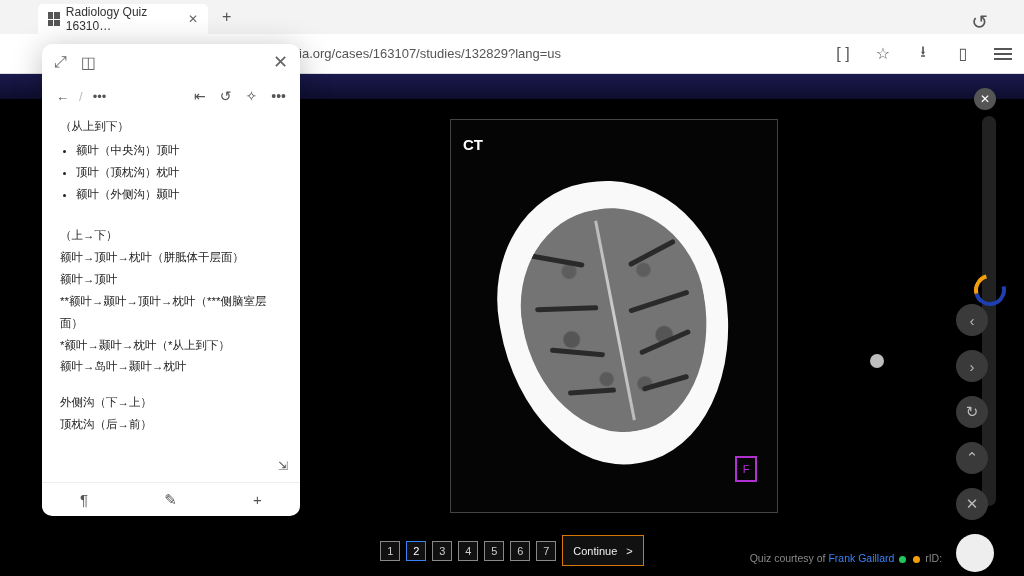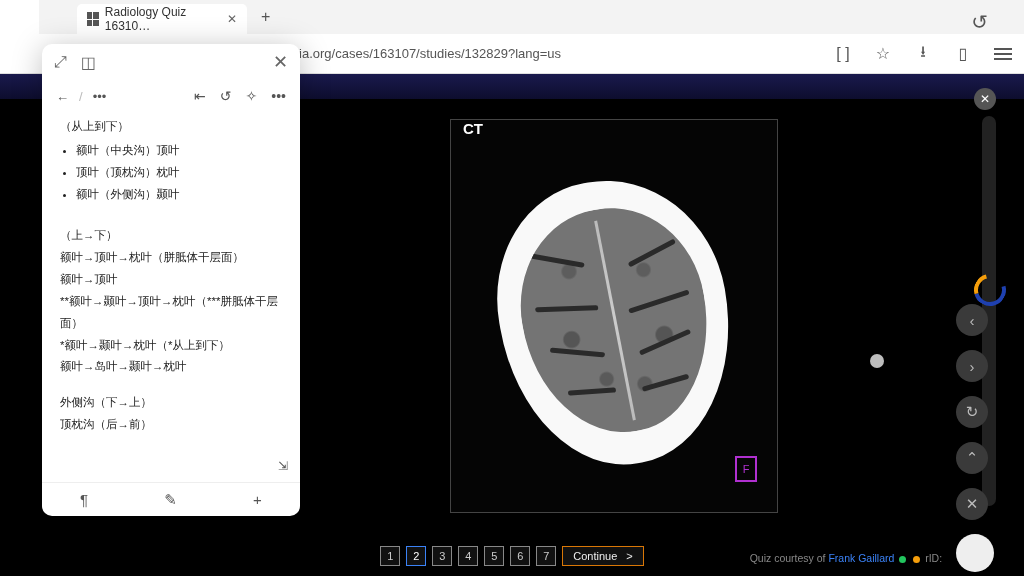--- a/index.html
+++ b/index.html
@@ -1,59 +1,59 @@
 <!DOCTYPE html>
 <html><head>
 <meta charset="utf-8">
 <style>
   * { margin: 0; padding: 0; box-sizing: border-box; font-family: -apple-system, "Segoe UI", Arial, sans-serif; }
   html, body { width: 1024px; height: 576px; overflow: hidden; background: #fff; }
 
   
-  .tabbar { height: 34px; background: #f3f3f3; display: flex; align-items: center; margin-left: 39px; }
+  .tabbar { height: 34px; background: #f3f3f3; display: flex; align-items: center; }
   .tab { display:flex; align-items:center; gap:6px; background:#fff; height:30px; margin-top:4px; margin-left:38px; padding:0 10px; border-radius:5px 5px 0 0; font-size:12px; color:#333; max-width:170px; }
   .tab .fav { width:14px;height:14px;display:grid;grid-template-columns:1fr 1fr;grid-template-rows:1fr 1fr;gap:1px;}
   .tab .fav i{background:#555;}
   .tab-close{margin-left:6px;color:#666;}
   .tab-add{margin-left:14px;color:#555;font-size:16px;}
   .addrbar{height:40px;background:#fff;border-bottom:1px solid #e0e0e0;display:flex;align-items:center;padding:0 12px;gap:18px;}
   .url{flex:1;font-size:13px;color:#555;padding-left:248px;white-space:nowrap;overflow:hidden;}
   .addr-icons{display:flex;gap:22px;color:#555;align-items:center;}
   .addr-icons span{width:18px;text-align:center;font-size:16px;}
 
   
   .viewer{position:relative;height:502px;background:#000;}
   .topband{height:25px;background:linear-gradient(#1a1a4d,#0d0d2e);position:relative;}
   .close-round{position:absolute;right:28px;top:14px;width:22px;height:22px;border-radius:50%;background:#555;color:#fff;display:flex;align-items:center;justify-content:center;font-size:12px;z-index:3;}
   .scrollbar-bg{position:absolute;right:28px;top:42px;bottom:70px;width:14px;background:#222;border-radius:7px;z-index:2;}
 
   
   .imgwrap{position:absolute;left:450px;top:45px;width:328px;height:394px;border:1px solid #444;background:#050505;}
-  .ct-label{position:absolute;left:12px;top:0;color:#fff;font-size:15px;font-weight:bold;text-align:right;}
+  .ct-label{position:absolute;left:12px;top:16px;color:#fff;font-size:15px;font-weight:bold;text-align:right;}
   .brain-box{position:absolute;left:50px;top:60px;width:228px;height:285px;}
   .skull{position:absolute;inset:0;background:#f9f9f9;border-radius:48% 52% 50% 50%/44% 46% 56% 56%;transform:rotate(-10deg);}
   .brain{position:absolute;left:22px;top:28px;right:22px;bottom:32px;border-radius:50% 50% 48% 52%/46% 46% 56% 56%;background:
      radial-gradient(circle at 30% 25%, #5d5d5d 3%, transparent 4%),
      radial-gradient(circle at 70% 30%, #5d5d5d 3%, transparent 4%),
      radial-gradient(circle at 25% 55%, #555 4%, transparent 5%),
      radial-gradient(circle at 75% 60%, #555 4%, transparent 5%),
      radial-gradient(circle at 40% 75%, #5a5a5a 3%, transparent 4%),
      radial-gradient(circle at 60% 80%, #5a5a5a 3%, transparent 4%),
      #747474;
      transform:rotate(-10deg);
      overflow:hidden;}
   .fissure{position:absolute;left:50%;top:5%;bottom:5%;width:3px;background:linear-gradient(#bbb,#ccc,#bbb);transform:translateX(-50%) rotate(-1deg);}
   .sulc{position:absolute;background:#2a2a2a;height:5px;border-radius:3px;}
   .marker{position:absolute;right:20px;bottom:30px;width:22px;height:26px;border:2px solid #b030d0;color:#b030d0;font-size:11px;display:flex;align-items:center;justify-content:center;}
 
   
   .pager{position:absolute;bottom:10px;left:0;right:0;display:flex;justify-content:center;gap:6px;align-items:center;}
   .pg{width:20px;height:20px;border:1px solid #888;color:#ccc;background:#111;font-size:11px;display:flex;align-items:center;justify-content:center;}
   .pg.active{border-color:#3b82f6;color:#fff;}
-  .cont{height:20px;padding:0 10px;border:1px solid #d97706;color:#eee;background:#111;font-size:11px;display:flex;align-items:center;gap:9px;}
+  .cont{height:31px;padding:0 10px;border:1px solid #d97706;color:#eee;background:#111;font-size:11px;display:flex;align-items:center;gap:9px;}
   .credit{position:absolute;bottom:12px;right:40px;color:#888;font-size:10.5px;}
   .credit a{color:#3b82f6;text-align:center;}
   .credit .dot{display:inline-block;width:7px;height:7px;border-radius:50%;margin:0 2px;vertical-align:middle;}
 
   
   .fabcol{position:absolute;right:30px;top:230px;display:flex;flex-direction:column;gap:14px;z-index:4;}
   .fab{width:32px;height:32px;border-radius:50%;background:#3a3a3a;color:#bbb;display:flex;align-items:center;justify-content:center;font-size:15px;}
   .fab.bigwhite{background:#eee;width:38px;height:38px;}
   .arc{position:absolute;right:18px;top:200px;width:32px;height:32px;border:4px solid #1e40af;border-left-color:#f59e0b;border-top-color:transparent;border-radius:50%;transform:rotate(30deg);z-index:4;}
 
@@ -192,21 +192,21 @@
     <ul id="bullets">
         <li>额叶（中央沟）顶叶</li>
         <li>顶叶（顶枕沟）枕叶</li>
         <li>额叶（外侧沟）颞叶</li>
       </ul>
     <div style="height:14px;"></div>
     <div>（上→下）</div>
     <div id="sec2">
         <div>额叶→顶叶→枕叶（胼胝体干层面）</div>
         <div>额叶→顶叶</div>
-        <div>**额叶→颞叶→顶叶→枕叶（***胼胝体干层面）</div>
+        <div>**额叶→颞叶→顶叶→枕叶（***侧脑室层面）</div>
         <div>*额叶→颞叶→枕叶（*从上到下）</div>
         <div>额叶→岛叶→颞叶→枕叶</div>
       </div>
     <div style="height:14px;"></div>
     <div id="sec3">
         <div>外侧沟（下→上）</div>
         <div>顶枕沟（后→前）</div>
       </div>
     <span class="corner">⇲</span>
   </div>

